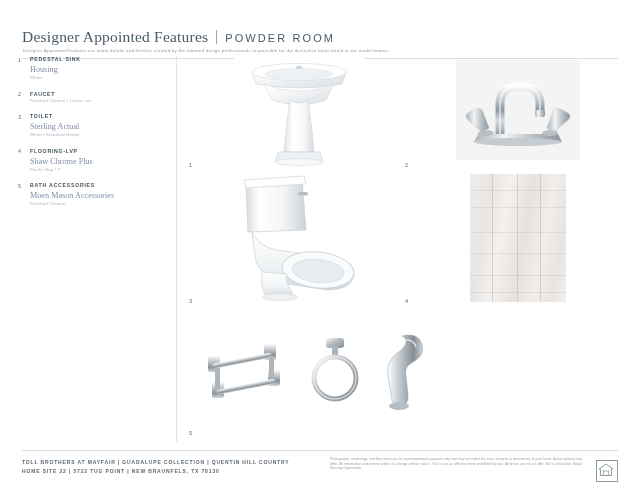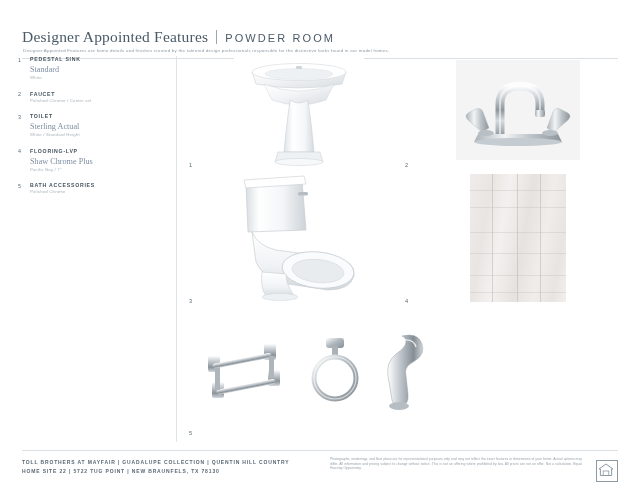--- a/index.html
+++ b/index.html
@@ -228,21 +228,21 @@
     </div>
     <div class="subtitle">Designer Appointed Features are home details and finishes curated by the talented design professionals responsible for the distinctive looks found in our model homes.</div>
     <div class="header-rule"></div>
   </div>
 
   <div class="features">
 
     <div class="feature">
       <span class="num">1</span>
       <div class="cat">PEDESTAL SINK</div>
-      <div class="name">Standard</div>
+      <div class="name">Housing</div>
       <div class="desc">White</div>
     </div>
 
     <div class="feature">
       <span class="num">2</span>
       <div class="cat">FAUCET</div>
       <div class="desc">Polished Chrome / Center set</div>
     </div>
 
     <div class="feature">
@@ -255,20 +255,21 @@
     <div class="feature">
       <span class="num">4</span>
       <div class="cat">FLOORING-LVP</div>
       <div class="name">Shaw Chrome Plus</div>
       <div class="desc">Pacific Bay / 7"</div>
     </div>
 
     <div class="feature">
       <span class="num">5</span>
       <div class="cat">BATH ACCESSORIES</div>
+      <div class="name">Moen Mason Accessories</div>
       <div class="desc">Polished Chrome</div>
     </div>
 
   </div>
 
   <div class="v-rule"></div>
 
   <div class="grid">
 
     <div class="cell" style="left:0;top:0;width:216px;height:116px;">

